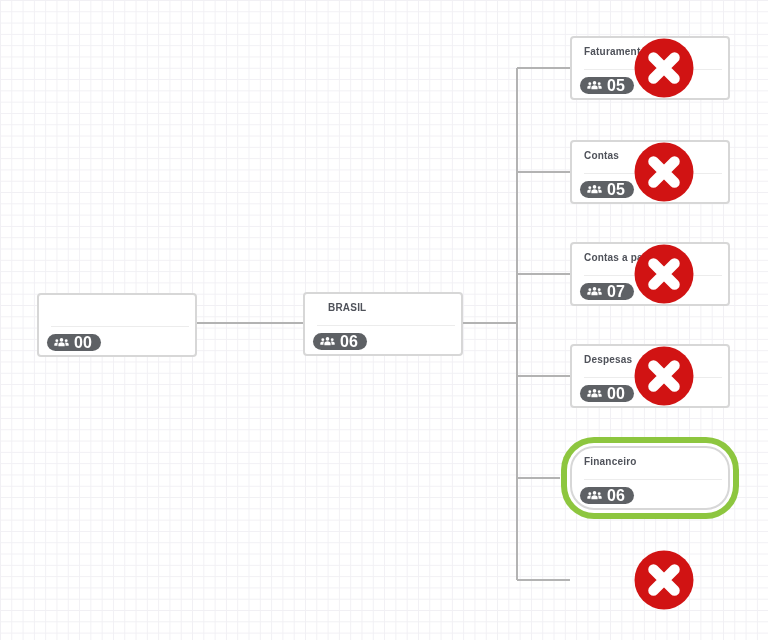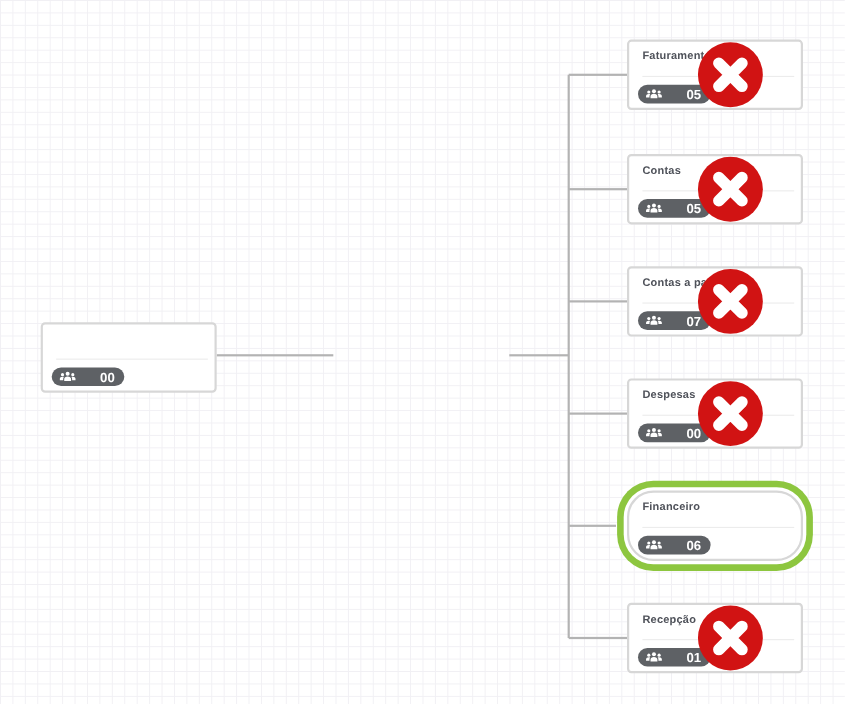--- a/index.html
+++ b/index.html
@@ -67,25 +67,24 @@
     padding: 0 9px 0 7px;
     display: inline-flex;
     align-items: center;
     gap: 5px;
     background: #5e6165;
     border-radius: 9px;
   }
   .badge-icon { width: 15px; height: 11px; display: block; }
   .badge-icon * { fill: #ffffff; }
   .badge-count {
-    font-size: 12px;
+    font-size: 16px;
     font-weight: 700;
     color: #ffffff;
     line-height: 1;
-    margin-left: 17px;
   }
   .x-btn {
     position: absolute;
     width: 60px;
     height: 60px;
     z-index: 3;
     cursor: pointer;
   }
   .x-btn svg { display: block; width: 60px; height: 60px; }
   .x-btn circle { fill: #d11313; }
@@ -117,20 +116,35 @@
         <circle cx="4.5" cy="5" r="2.3"></circle>
         <circle cx="19.5" cy="5" r="2.3"></circle>
         <circle cx="12" cy="3.8" r="2.9"></circle>
         <path d="M12 7.5c-2.8 0-5 1.6-5 3.6V14h10v-2.9c0-2-2.2-3.6-5-3.6z"></path>
         <path d="M4.5 8c-2.2 0-4 1.3-4 2.9V13h5v-1.9c0-1 .4-1.9 1.1-2.6-.6-.3-1.3-.5-2.1-.5z"></path>
         <path d="M19.5 8c2.2 0 4 1.3 4 2.9V13h-5v-1.9c0-1-.4-1.9-1.1-2.6.6-.3 1.3-.5 2.1-.5z"></path>
       </svg>
       <span class="badge-count">00</span>
     </div>
   </div>
+    <div class="node" id="node-brasil" style="left: 303px; top: 292px;">
+    <div class="node-title">BRASIL</div>
+    <div class="node-divider"></div>
+    <div class="badge">
+      <svg class="badge-icon" viewBox="0 0 24 16" aria-hidden="true">
+        <circle cx="4.5" cy="5" r="2.3"></circle>
+        <circle cx="19.5" cy="5" r="2.3"></circle>
+        <circle cx="12" cy="3.8" r="2.9"></circle>
+        <path d="M12 7.5c-2.8 0-5 1.6-5 3.6V14h10v-2.9c0-2-2.2-3.6-5-3.6z"></path>
+        <path d="M4.5 8c-2.2 0-4 1.3-4 2.9V13h5v-1.9c0-1 .4-1.9 1.1-2.6-.6-.3-1.3-.5-2.1-.5z"></path>
+        <path d="M19.5 8c2.2 0 4 1.3 4 2.9V13h-5v-1.9c0-1-.4-1.9-1.1-2.6.6-.3 1.3-.5 2.1-.5z"></path>
+      </svg>
+      <span class="badge-count">06</span>
+    </div>
+  </div>
     <div class="node" id="node-faturamento" style="left: 570px; top: 36px;">
     <div class="node-title">Faturamento</div>
     <div class="node-divider"></div>
     <div class="badge">
       <svg class="badge-icon" viewBox="0 0 24 16" aria-hidden="true">
         <circle cx="4.5" cy="5" r="2.3"></circle>
         <circle cx="19.5" cy="5" r="2.3"></circle>
         <circle cx="12" cy="3.8" r="2.9"></circle>
         <path d="M12 7.5c-2.8 0-5 1.6-5 3.6V14h10v-2.9c0-2-2.2-3.6-5-3.6z"></path>
         <path d="M4.5 8c-2.2 0-4 1.3-4 2.9V13h5v-1.9c0-1 .4-1.9 1.1-2.6-.6-.3-1.3-.5-2.1-.5z"></path>
@@ -216,34 +230,19 @@
         <circle cx="4.5" cy="5" r="2.3"></circle>
         <circle cx="19.5" cy="5" r="2.3"></circle>
         <circle cx="12" cy="3.8" r="2.9"></circle>
         <path d="M12 7.5c-2.8 0-5 1.6-5 3.6V14h10v-2.9c0-2-2.2-3.6-5-3.6z"></path>
         <path d="M4.5 8c-2.2 0-4 1.3-4 2.9V13h5v-1.9c0-1 .4-1.9 1.1-2.6-.6-.3-1.3-.5-2.1-.5z"></path>
         <path d="M19.5 8c2.2 0 4 1.3 4 2.9V13h-5v-1.9c0-1-.4-1.9-1.1-2.6.6-.3 1.3-.5 2.1-.5z"></path>
       </svg>
       <span class="badge-count">06</span>
     </div>
   </div>
-    <div class="node" id="node-recepcao" style="left: 570px; top: 548px;">
-    <div class="node-title">Recepção</div>
-    <div class="node-divider"></div>
-    <div class="badge">
-      <svg class="badge-icon" viewBox="0 0 24 16" aria-hidden="true">
-        <circle cx="4.5" cy="5" r="2.3"></circle>
-        <circle cx="19.5" cy="5" r="2.3"></circle>
-        <circle cx="12" cy="3.8" r="2.9"></circle>
-        <path d="M12 7.5c-2.8 0-5 1.6-5 3.6V14h10v-2.9c0-2-2.2-3.6-5-3.6z"></path>
-        <path d="M4.5 8c-2.2 0-4 1.3-4 2.9V13h5v-1.9c0-1 .4-1.9 1.1-2.6-.6-.3-1.3-.5-2.1-.5z"></path>
-        <path d="M19.5 8c2.2 0 4 1.3 4 2.9V13h-5v-1.9c0-1-.4-1.9-1.1-2.6.6-.3 1.3-.5 2.1-.5z"></path>
-      </svg>
-      <span class="badge-count">01</span>
-    </div>
-  </div>
     <div class="x-btn" style="left: 634px; top: 550px;">
     <svg viewBox="0 0 60 60" aria-hidden="true">
       <circle cx="30" cy="30" r="29.5"></circle>
       <path d="M19.5 19.5 L40.5 40.5 M40.5 19.5 L19.5 40.5"></path>
     </svg>
   </div>
   </div>
 
 </body></html>

